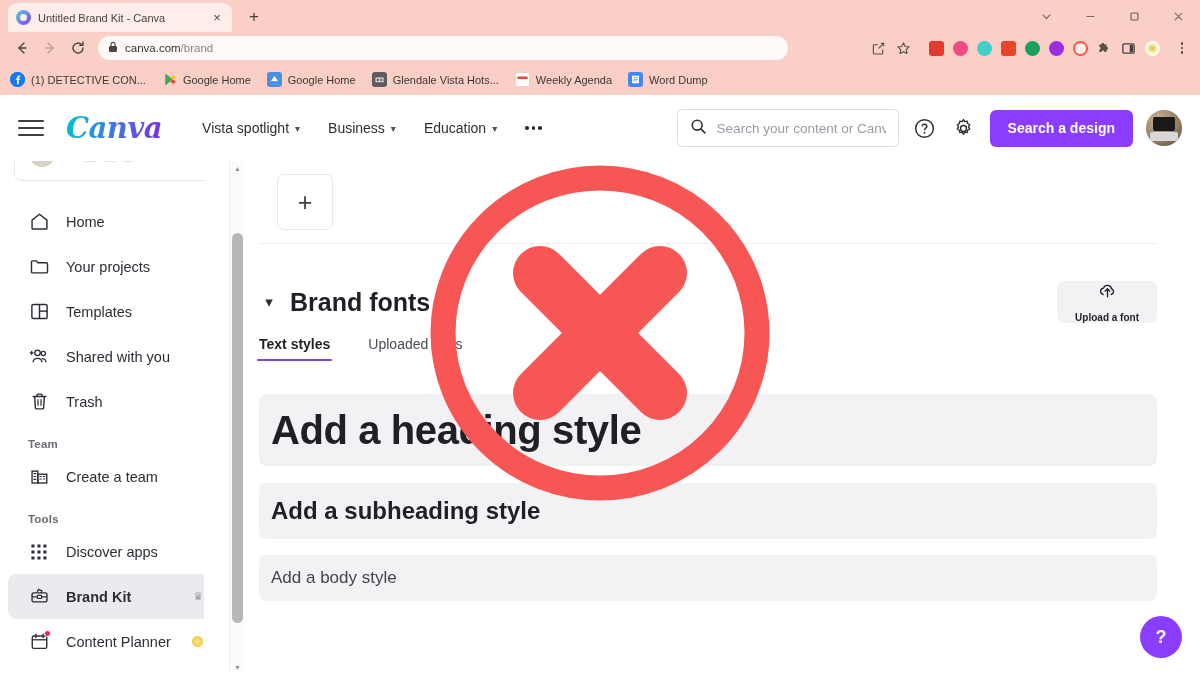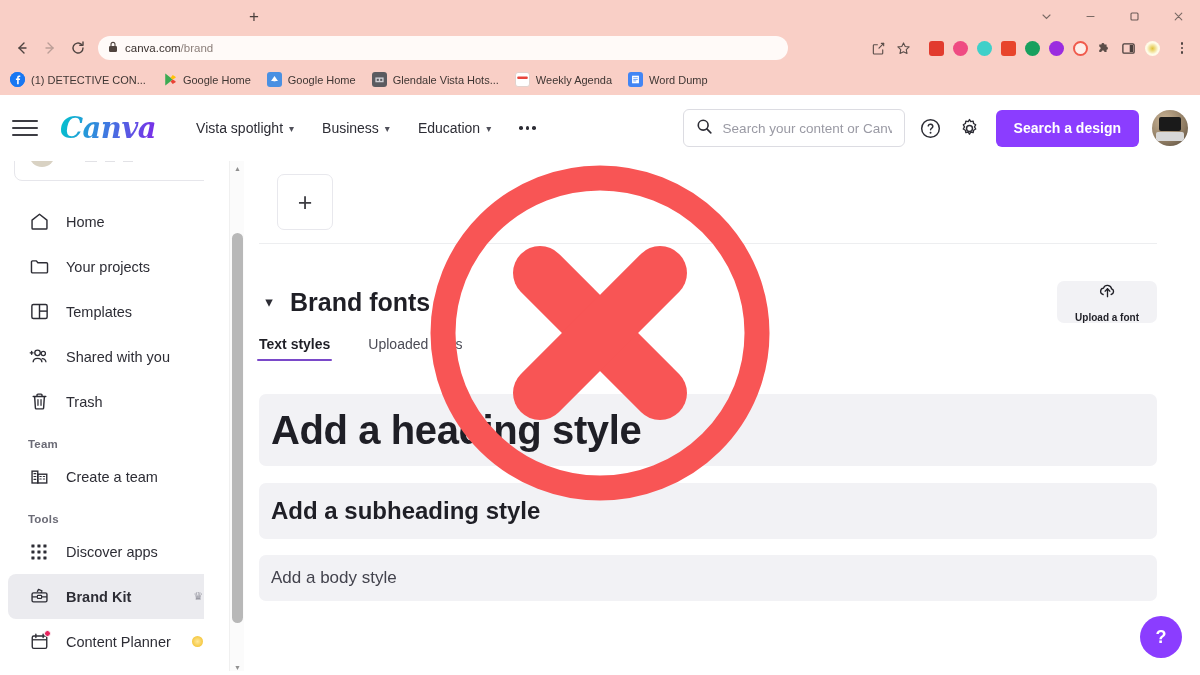--- a/index.html
+++ b/index.html
@@ -103,21 +103,21 @@
     background: #f9cfc6;
   }
   .bm { display: flex; align-items: center; gap: 6px; cursor: pointer; }
   .bm-label { font-size: 11px; color: #3f3633; white-space: nowrap; }
   .bm-ico { width: 15px; height: 15px; border-radius: 3px; flex: 0 0 auto; }
 
   
   .canva-header {
     position: absolute; top: 95px; left: 0; width: 1200px; height: 66px;
     background: #ffffff; display: flex; align-items: center;
-    padding: 0 12px; z-index: 5;
+    padding: 0 18px; z-index: 5;
   }
   .hamburger {
     width: 26px; height: 26px; display: flex; flex-direction: column;
     justify-content: center; gap: 5px; cursor: pointer; flex: 0 0 auto;
   }
   .hamburger i { display: block; height: 1.8px; background: #3d3d43; border-radius: 2px; }
   .canva-logo {
     margin-left: 22px; margin-right: 26px;
     font-family: "DejaVu Serif", serif;
     font-size: 29px; font-style: italic; font-weight: 700;
@@ -324,20 +324,25 @@
   }
 </style>
 </head>
 <body>
 
 <div id="root">
 
   <div class="browser-chrome">
 
     <div class="tabstrip">
+      <div class="tab">
+        <span class="tab-favicon"></span>
+        <span class="tab-title">Untitled Brand Kit - Canva</span>
+        <span class="tab-close">×</span>
+      </div>
       <div class="new-tab">+</div>
 
       <div class="win-controls">
         <div class="win-btn">
           <svg width="11" height="11" viewBox="0 0 11 11">
               <path d="M2 4l3.5 3.5L9 4" stroke="#7a6a65" stroke-width="1.1" fill="none" stroke-linecap="round"></path>
             </svg>
         </div>
         <div class="win-btn">
           <svg width="11" height="11" viewBox="0 0 11 11">

